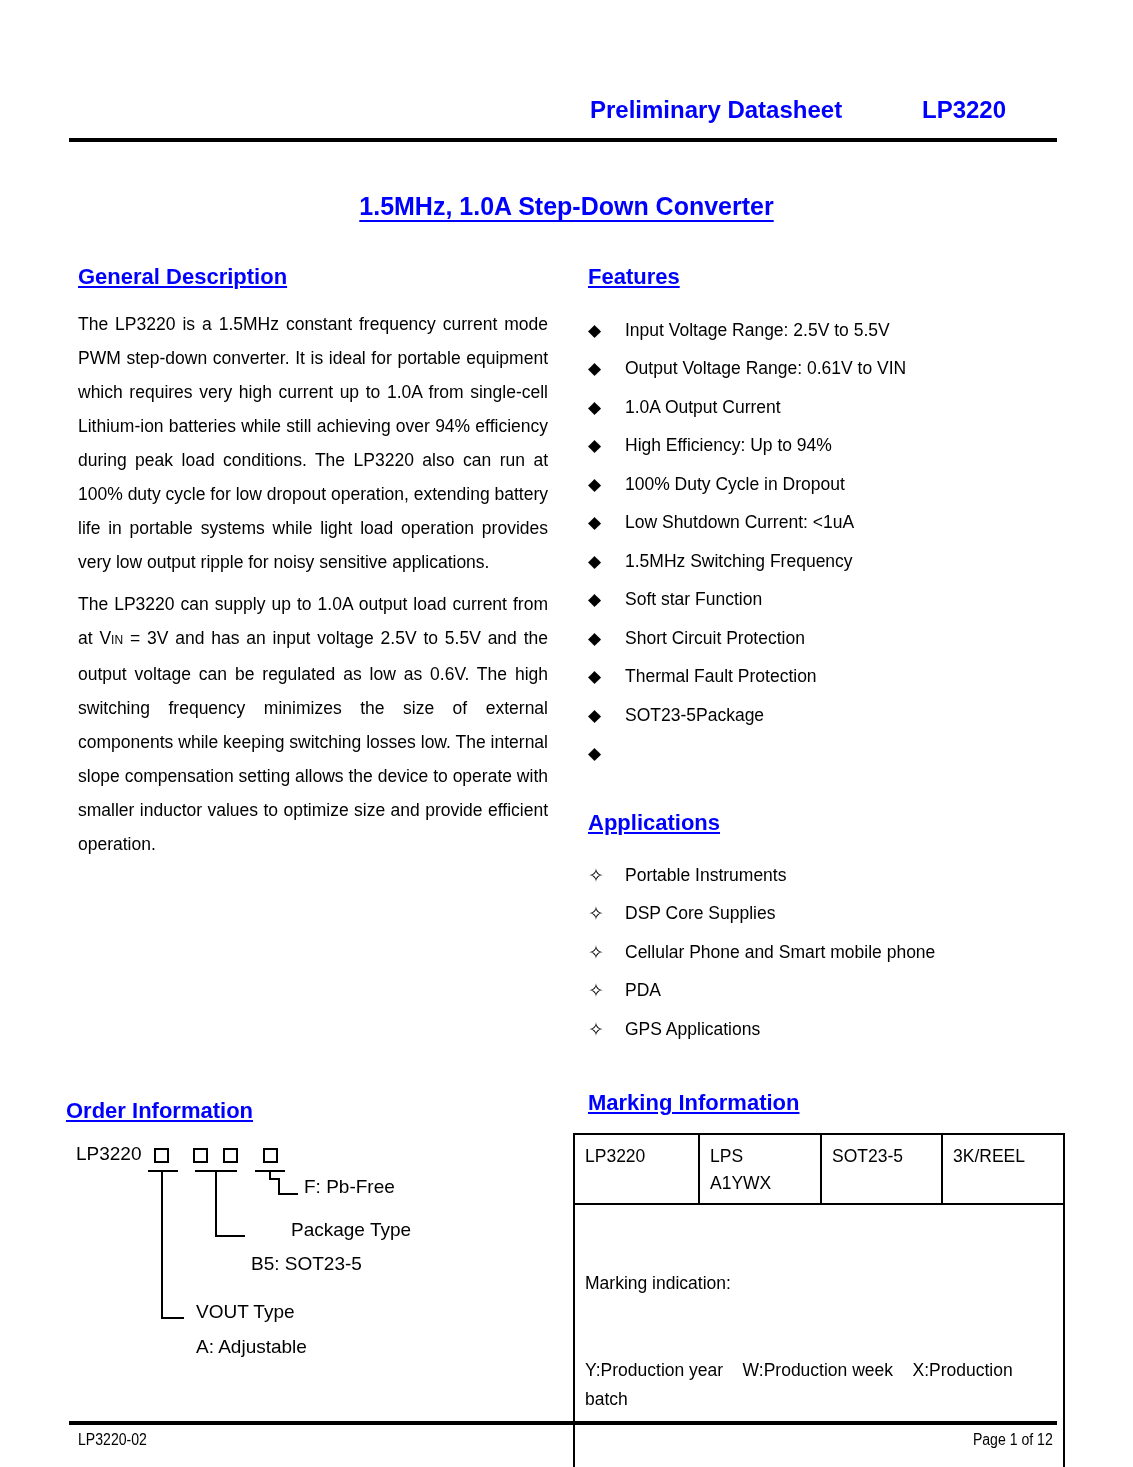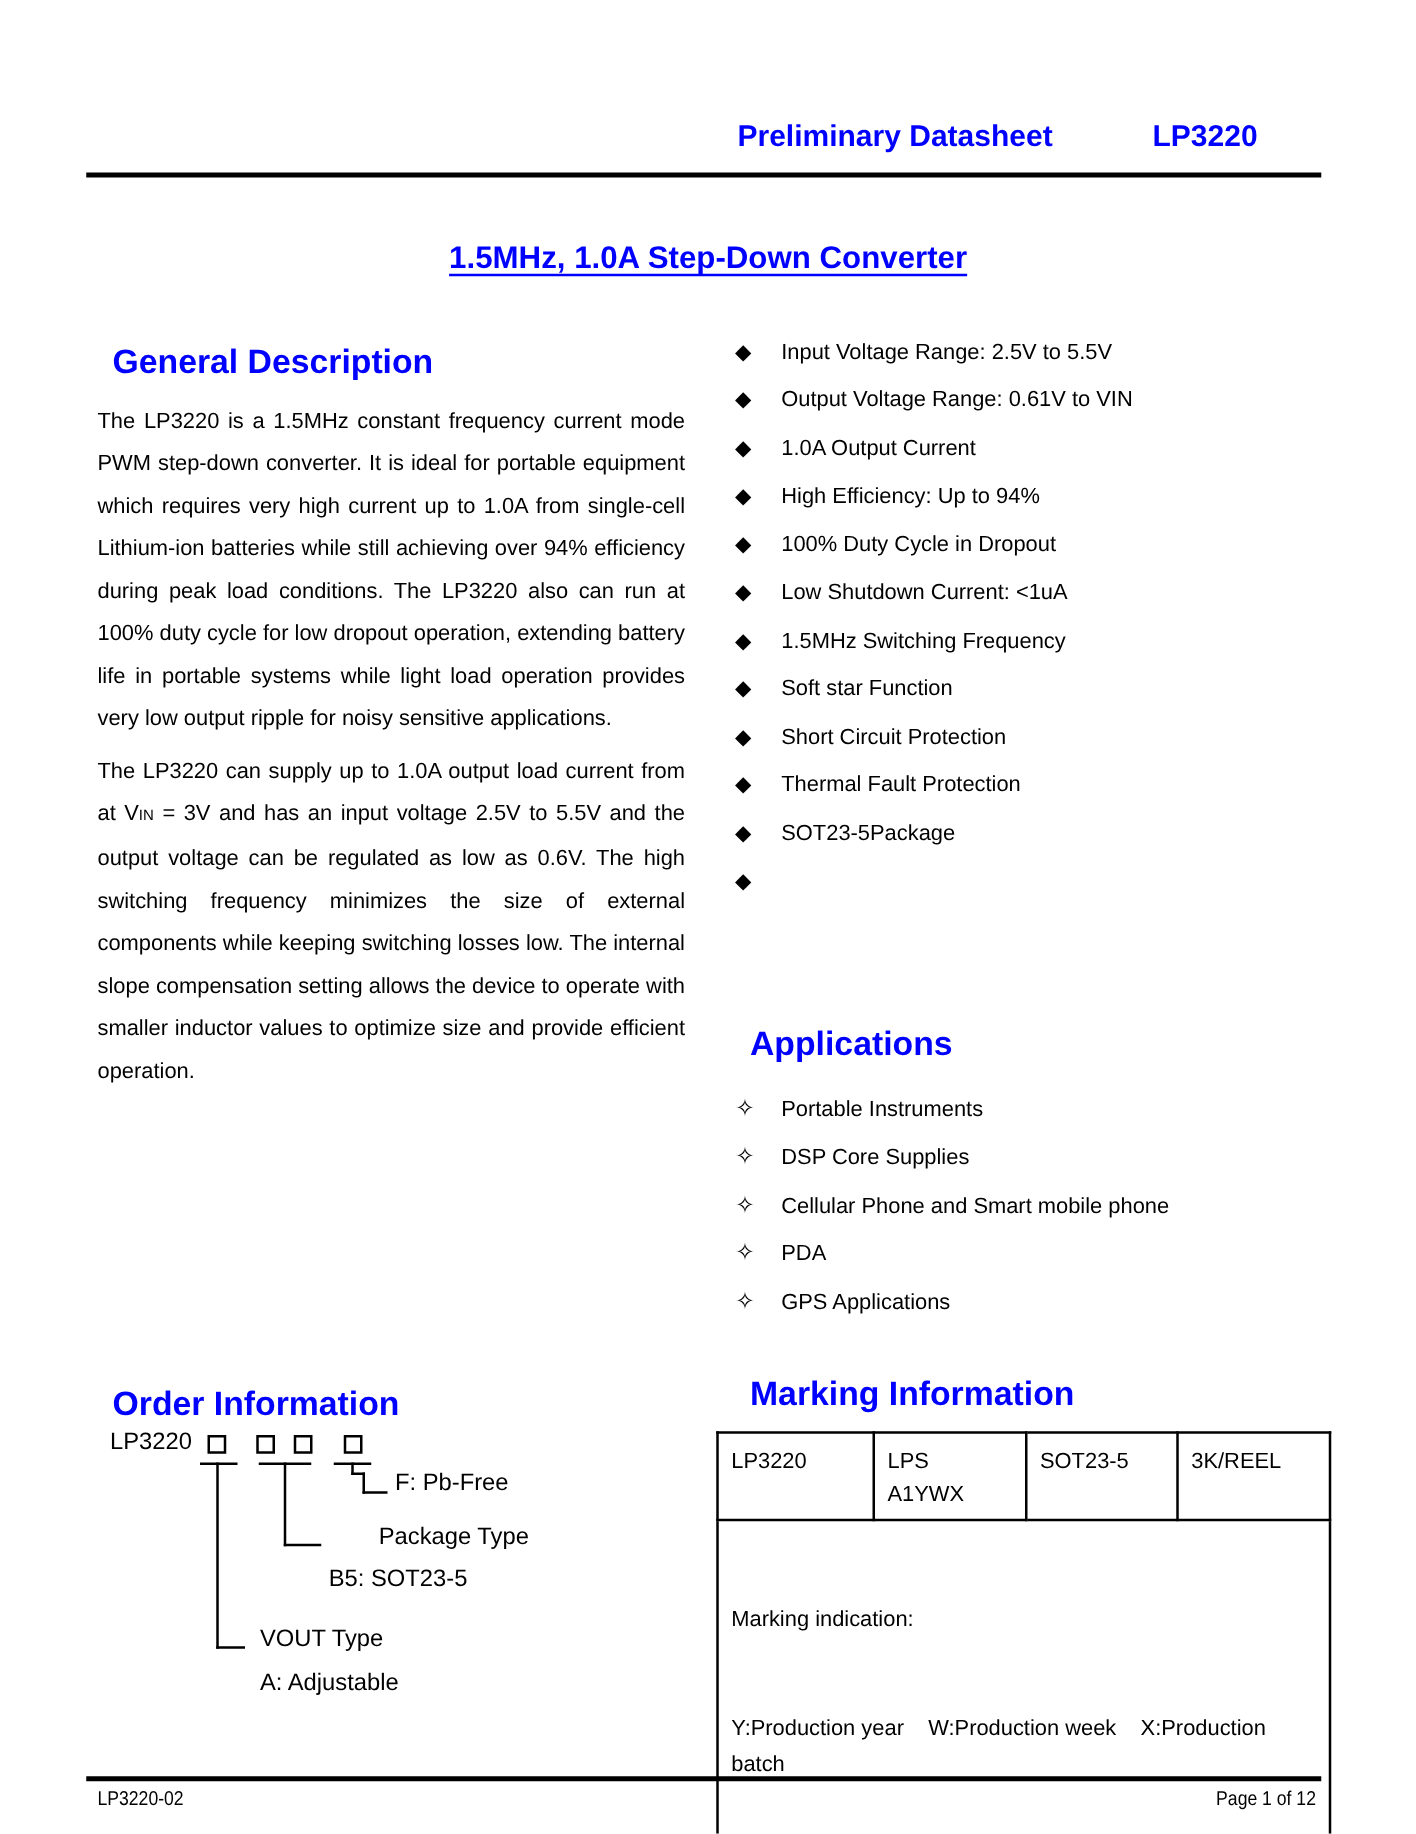--- a/index.html
+++ b/index.html
@@ -22,42 +22,42 @@
   .hdr-rule{top:138px;}
   .ft-rule{top:1421px;}
   
   .title{position:absolute;left:0;top:192px;width:100%;text-align:center;}
   .title span{
     font-size:25px;font-weight:bold;color:var(--accent);
     text-decoration:underline;text-decoration-thickness:2px;text-underline-offset:5px;
   }
   
   h2{
-    margin:12px;font-size:27px;line-height:30px;font-weight:bold;color:var(--accent);
+    margin:0;font-size:22px;line-height:30px;font-weight:bold;color:var(--accent);text-decoration:underline;
   }
   
   .gd{position:absolute;left:78px;top:262px;width:470px;}
   .gd h2{margin-bottom:15px;}
   .gd p{
     margin:0 0 8px 0;font-size:17.5px;line-height:34px;
     text-align:justify;text-justify:inter-word;
   }
   .sub{font-size:12px;}
   
   .feat{position:absolute;left:588px;top:262px;width:478px;}
   .feat h2{margin-bottom:19px;}
   ul.blist{list-style:none;margin:0;padding:0;}
   ul.blist li{display:flex;align-items:center;height:38.5px;font-size:17.5px;}
   .feat .b{width:37px;font-size:17px;line-height:1;}
   
   .apps{position:absolute;left:588px;top:808px;width:478px;}
   .apps h2{margin-bottom:18px;}
   .apps .b{width:37px;font-size:19px;line-height:1;}
   
-  .order{position:absolute;left:78px;top:1096px;width:470px;height:300px;}
+  .order{position:absolute;left:66px;top:1096px;width:470px;height:300px;}
   .order .part{position:absolute;left:10px;top:47px;font-size:19px;}
   .obox{position:absolute;top:52px;width:15px;height:15px;border:2px solid #000;box-sizing:border-box;background:#fff;}
   .b1{left:88px;} .b2{left:127px;} .b3{left:157px;} .b4{left:197px;}
   .oline{position:absolute;background:#000;}
   .olabel{position:absolute;font-size:19px;line-height:22px;white-space:nowrap;}
   
   .marking{position:absolute;left:588px;top:1088px;width:478px;}
   .marking h2{margin-bottom:15px;}
   .mtable{border-collapse:collapse;margin-left:-15px;width:490px;table-layout:fixed;}
   .mtable th,.mtable td{border:2px solid #000;font-size:17.5px;font-weight:normal;text-align:left;}
@@ -81,20 +81,21 @@
     <span>1.5MHz, 1.0A Step-Down Converter</span>
   </div>
 
   <section class="gd">
     <h2>General Description</h2>
     <p>The LP3220 is a 1.5MHz constant frequency current mode PWM step-down converter. It is ideal for portable equipment which requires very high current up to 1.0A from single-cell Lithium-ion batteries while still achieving over 94% efficiency during peak load conditions. The LP3220 also can run at 100% duty cycle for low dropout operation, extending battery life in portable systems while light load operation provides very low output ripple for noisy sensitive applications.</p>
     <p><span>The LP3220 can supply up to 1.0A output load current from at V</span><span class="sub">IN</span><span> = 3V and has an input voltage 2.5V to 5.5V and the output voltage can be regulated as low as 0.6V. The high switching frequency minimizes the size of external components while keeping switching losses low. The internal slope compensation setting allows the device to operate with smaller inductor values to optimize size and provide efficient operation.</span></p>
   </section>
 
   <section class="feat">
+    <h2>Features</h2>
     <ul class="blist">
       <li>
           <span class="b">◆</span>
           <span>Input Voltage Range: 2.5V to 5.5V</span>
         </li>
       <li>
           <span class="b">◆</span>
           <span>Output Voltage Range: 0.61V to VIN</span>
         </li>
       <li>

